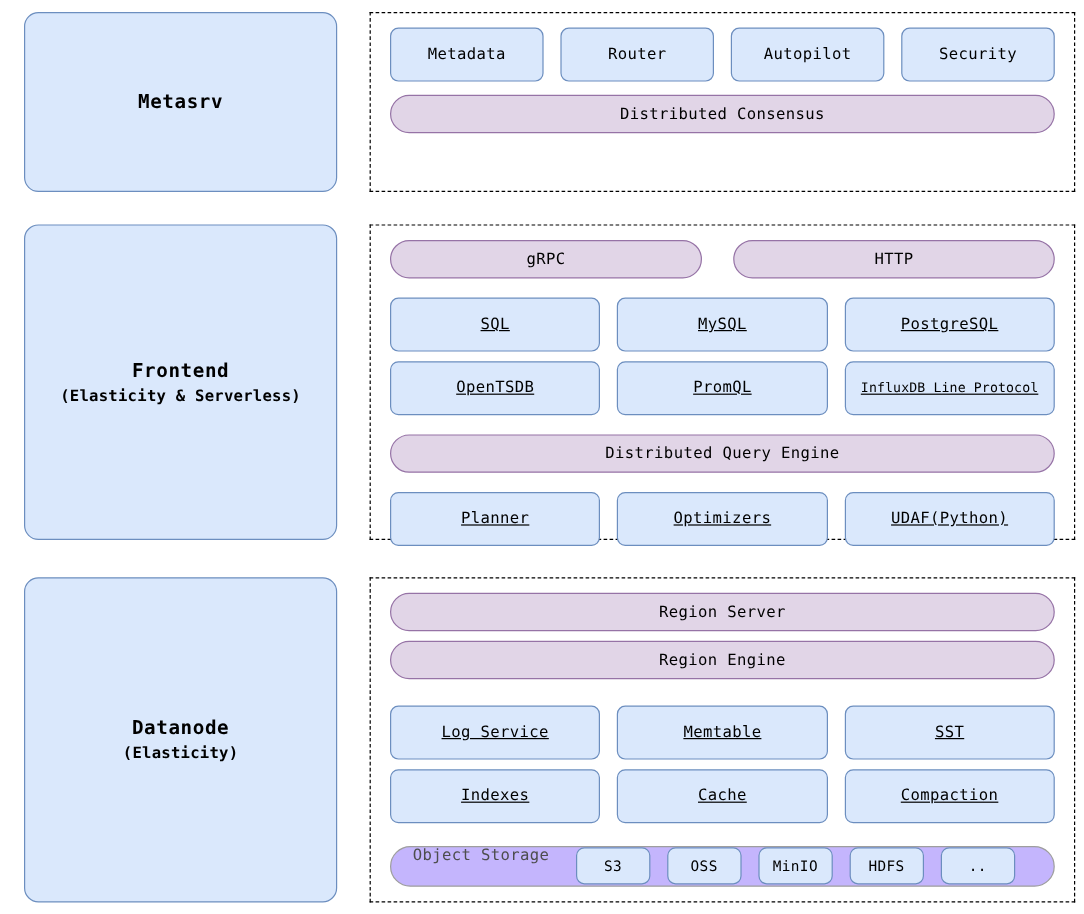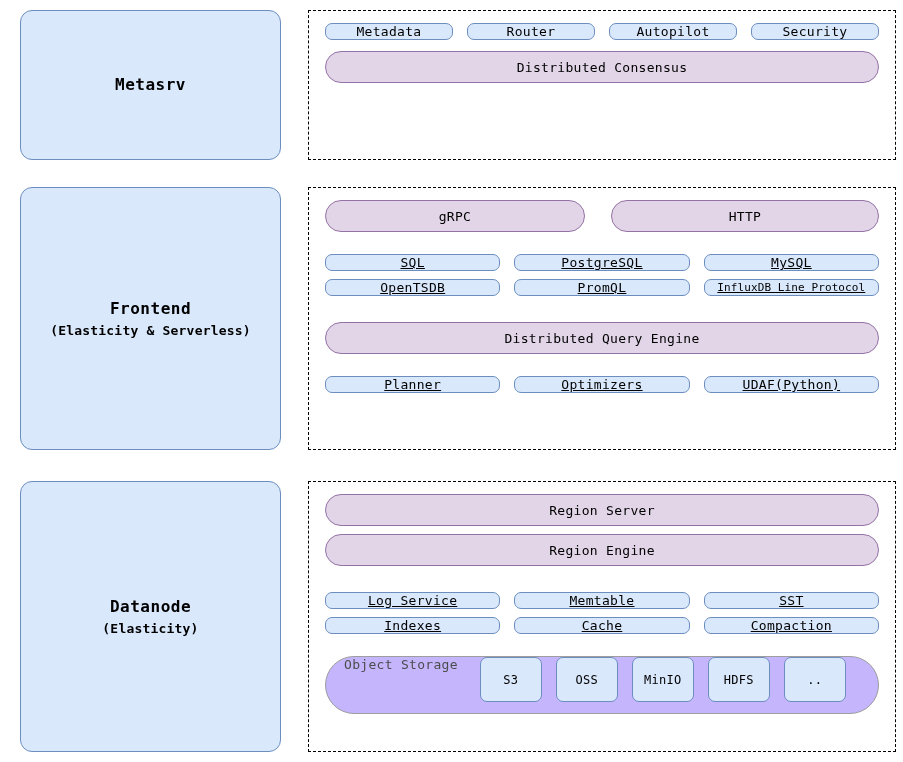--- a/index.html
+++ b/index.html
@@ -78,21 +78,21 @@
     display: flex;
     gap: 14px;
     width: 100%;
   }
   .row.cols3 > * { flex: 1 1 0; min-width: 0; text-decoration: underline; }
   .row.cols4 > * { flex: 1 1 0; min-width: 0; }
 
   
   .chip {
     box-sizing: border-box;
-    height: 17px;
+    height: 45px;
     display: flex;
     align-items: center;
     justify-content: center;
     text-align: center;
     font-size: 13px;
     letter-spacing: 0.3px;
     white-space: nowrap;
   }
   .chip.blue {
     background: #dae8fc;
@@ -132,21 +132,21 @@
   }
   .objstore .os-label {
     font-size: 13px;
     color: #4d4d4d;
     letter-spacing: 0.3px;
     white-space: nowrap;
     margin-right: 8px;
   }
   .objstore .chip {
     flex: 0 0 62px;
-    height: 45px;
+    height: 31px;
     font-size: 12px;
   }
 </style>
 </head>
 <body>
 
 <div id="diagram">
 
   <div class="left-panel" id="panel-metasrv">
     <div class="title">Metasrv</div>
@@ -170,22 +170,22 @@
   </div>
 
   <div class="group" id="group-frontend">
     <div class="row protocols">
       <div class="chip purple p-grpc">gRPC</div>
       <div class="chip purple p-http">HTTP</div>
     </div>
     <div class="spacer-sm"></div>
     <div class="row cols3">
       <div class="chip blue">SQL</div>
+      <div class="chip blue">MySQL</div>
       <div class="chip blue">PostgreSQL</div>
-      <div class="chip blue">MySQL</div>
     </div>
     <div class="row cols3">
       <div class="chip blue">OpenTSDB</div>
       <div class="chip blue">PromQL</div>
       <div class="chip blue small-text">InfluxDB Line Protocol</div>
     </div>
     <div class="spacer-md"></div>
     <div class="row">
       <div class="chip purple full">Distributed Query Engine</div>
     </div>

